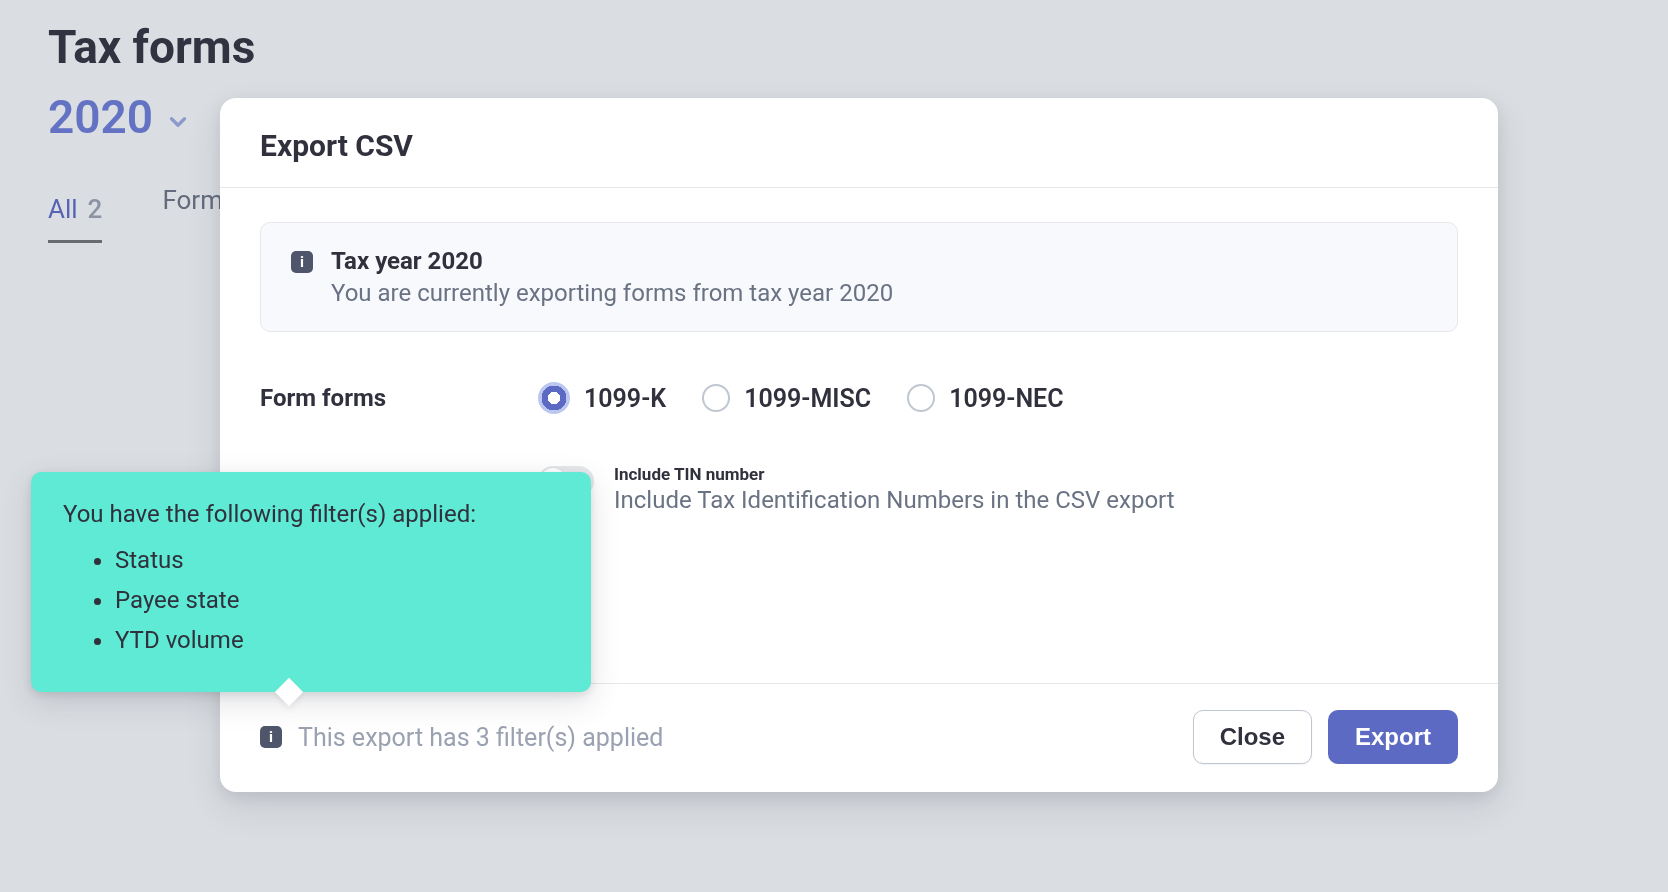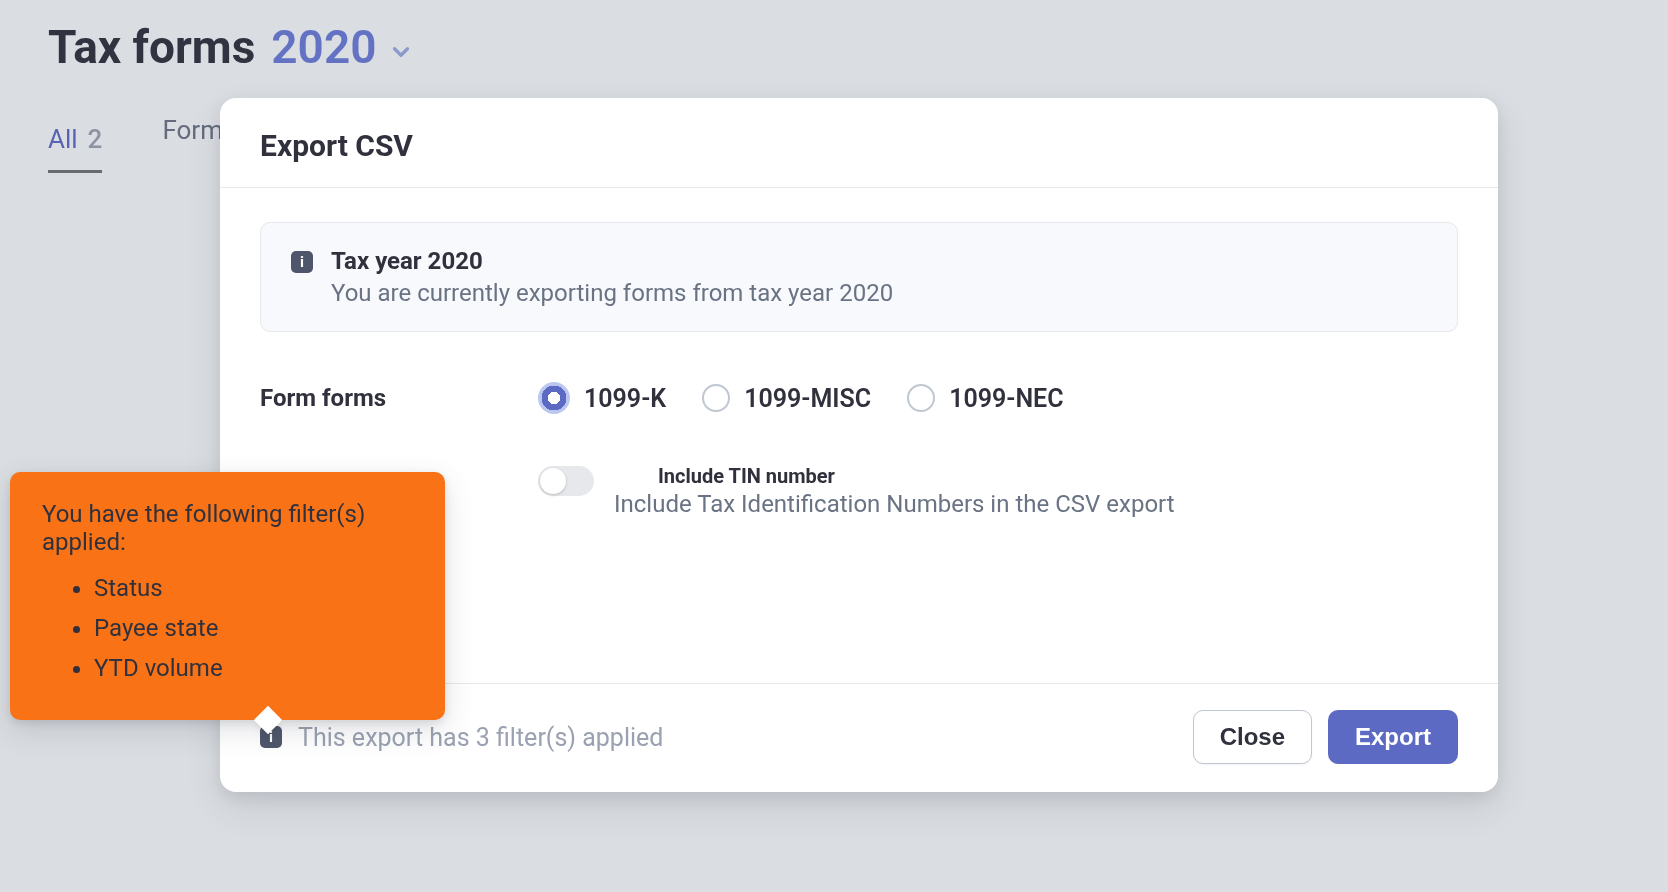--- a/index.html
+++ b/index.html
@@ -18,20 +18,21 @@
   inset: 0;
 }
 
 .page-header {
   padding: 20px 48px 0 48px;
 }
 .page-title-row {
   display: flex;
   align-items: baseline;
   gap: 16px;
+  flex-direction: column;
 }
 .page-title {
   font-size: 46px;
   font-weight: 700;
   color: #30313d;
 }
 .year-select {
   display: flex;
   align-items: baseline;
   gap: 12px;
@@ -190,24 +191,23 @@
 }
 .toggle .knob {
   position: absolute;
   top: 2px; left: 2px;
   width: 26px; height: 26px;
   border-radius: 50%;
   background: #fff;
   box-shadow: 0 1px 3px rgba(0,0,0,0.2);
 }
 .toggle-texts .t-title {
-  font-size: 20px;
-  font-weight: 700;
-  color: #30313d;
-  margin-left: 44px;
+  font-size: 17px;
+  font-weight: 700;
+  color: #30313d;
 }
 .toggle-texts .t-desc {
   font-size: 24px;
   color: #6a7383;
   margin-top: 2px;
 }
 
 .modal-footer {
   border-top: 1px solid #e6e8eb;
   padding: 26px 40px 28px 40px;
@@ -244,23 +244,23 @@
   box-shadow: 0 1px 2px rgba(0,0,0,0.05);
 }
 .btn-primary {
   background: #5c6ac4;
   color: #fff;
 }
 
 .tooltip {
   position: absolute;
   top: 472px;
-  left: 10px;
-  width: 435px;
-  background: #f97316;
+  left: 31px;
+  width: 560px;
+  background: #5eead4;
   border-radius: 10px;
   box-shadow: 0 10px 30px rgba(60,66,87,0.16), 0 3px 8px rgba(0,0,0,0.1);
   padding: 28px 32px 26px 32px;
 }
 .tooltip::after {
   content: "";
   position: absolute;
   bottom: -10px;
   left: 248px;
   width: 20px; height: 20px;

